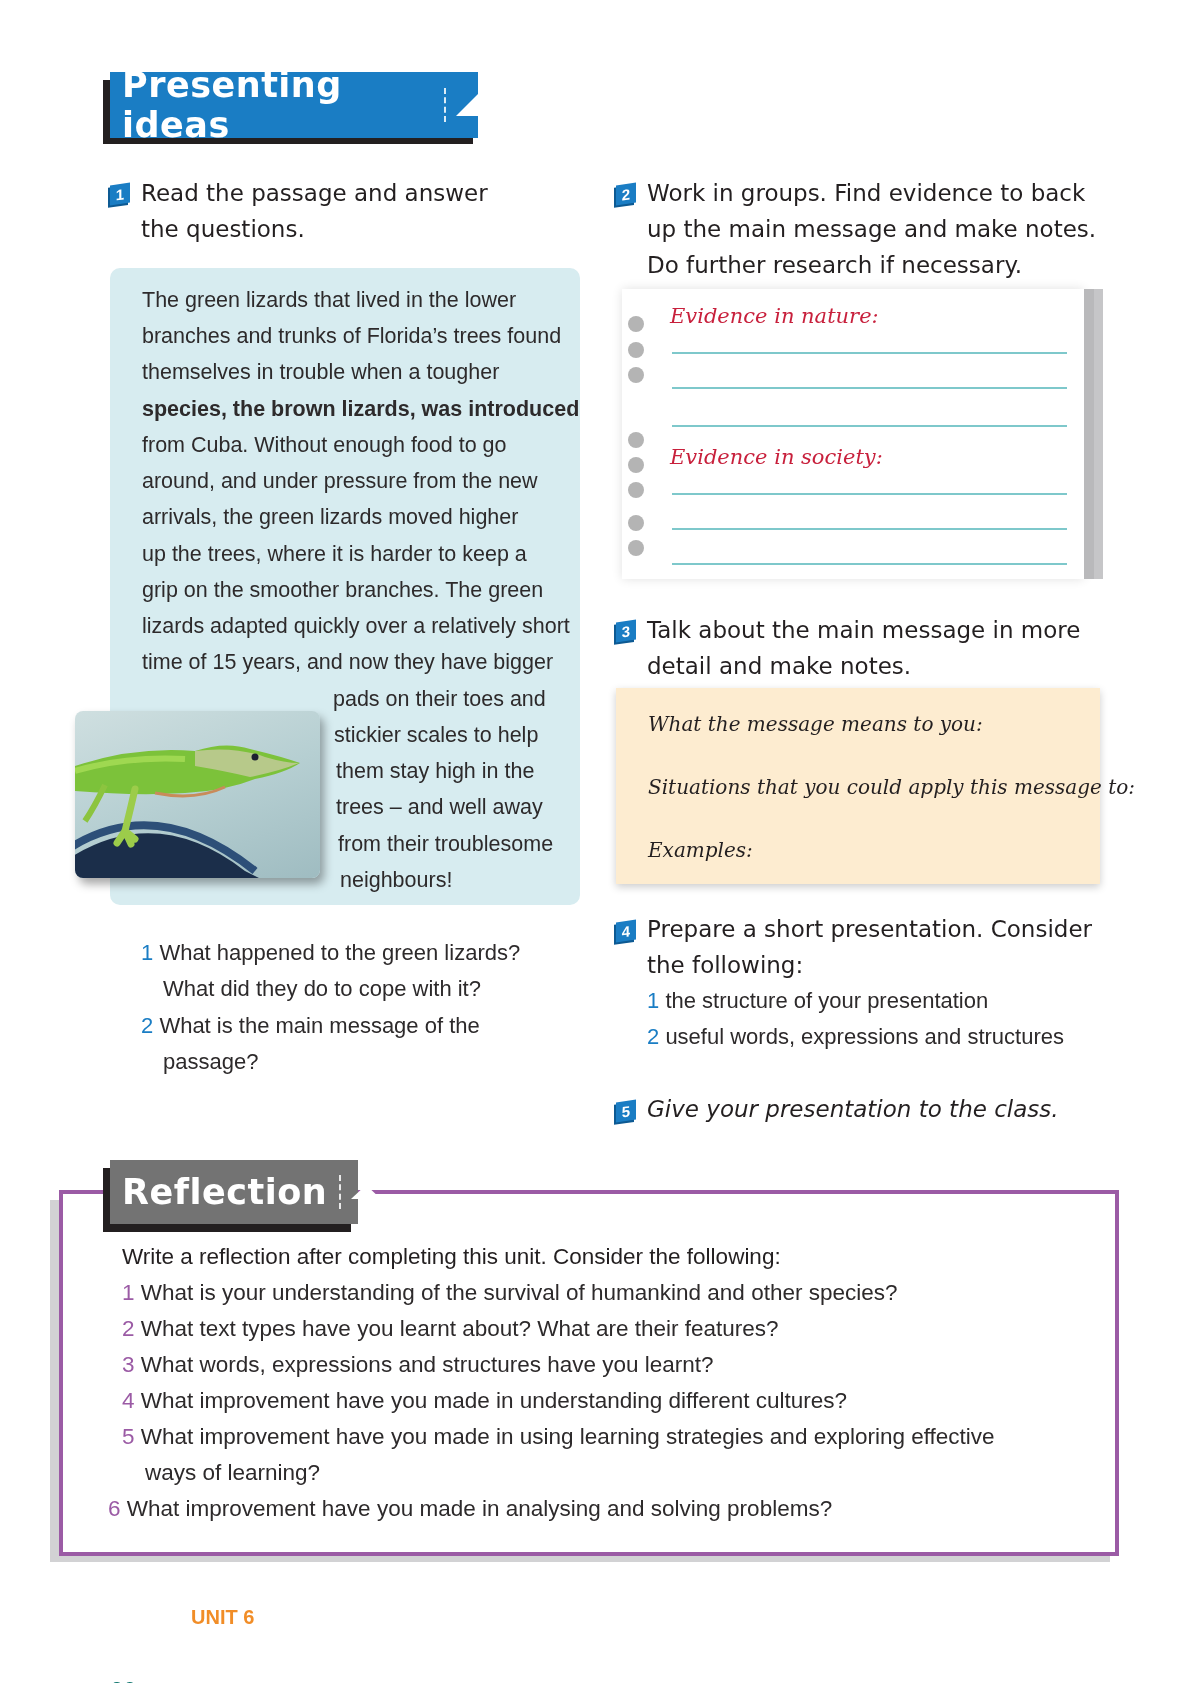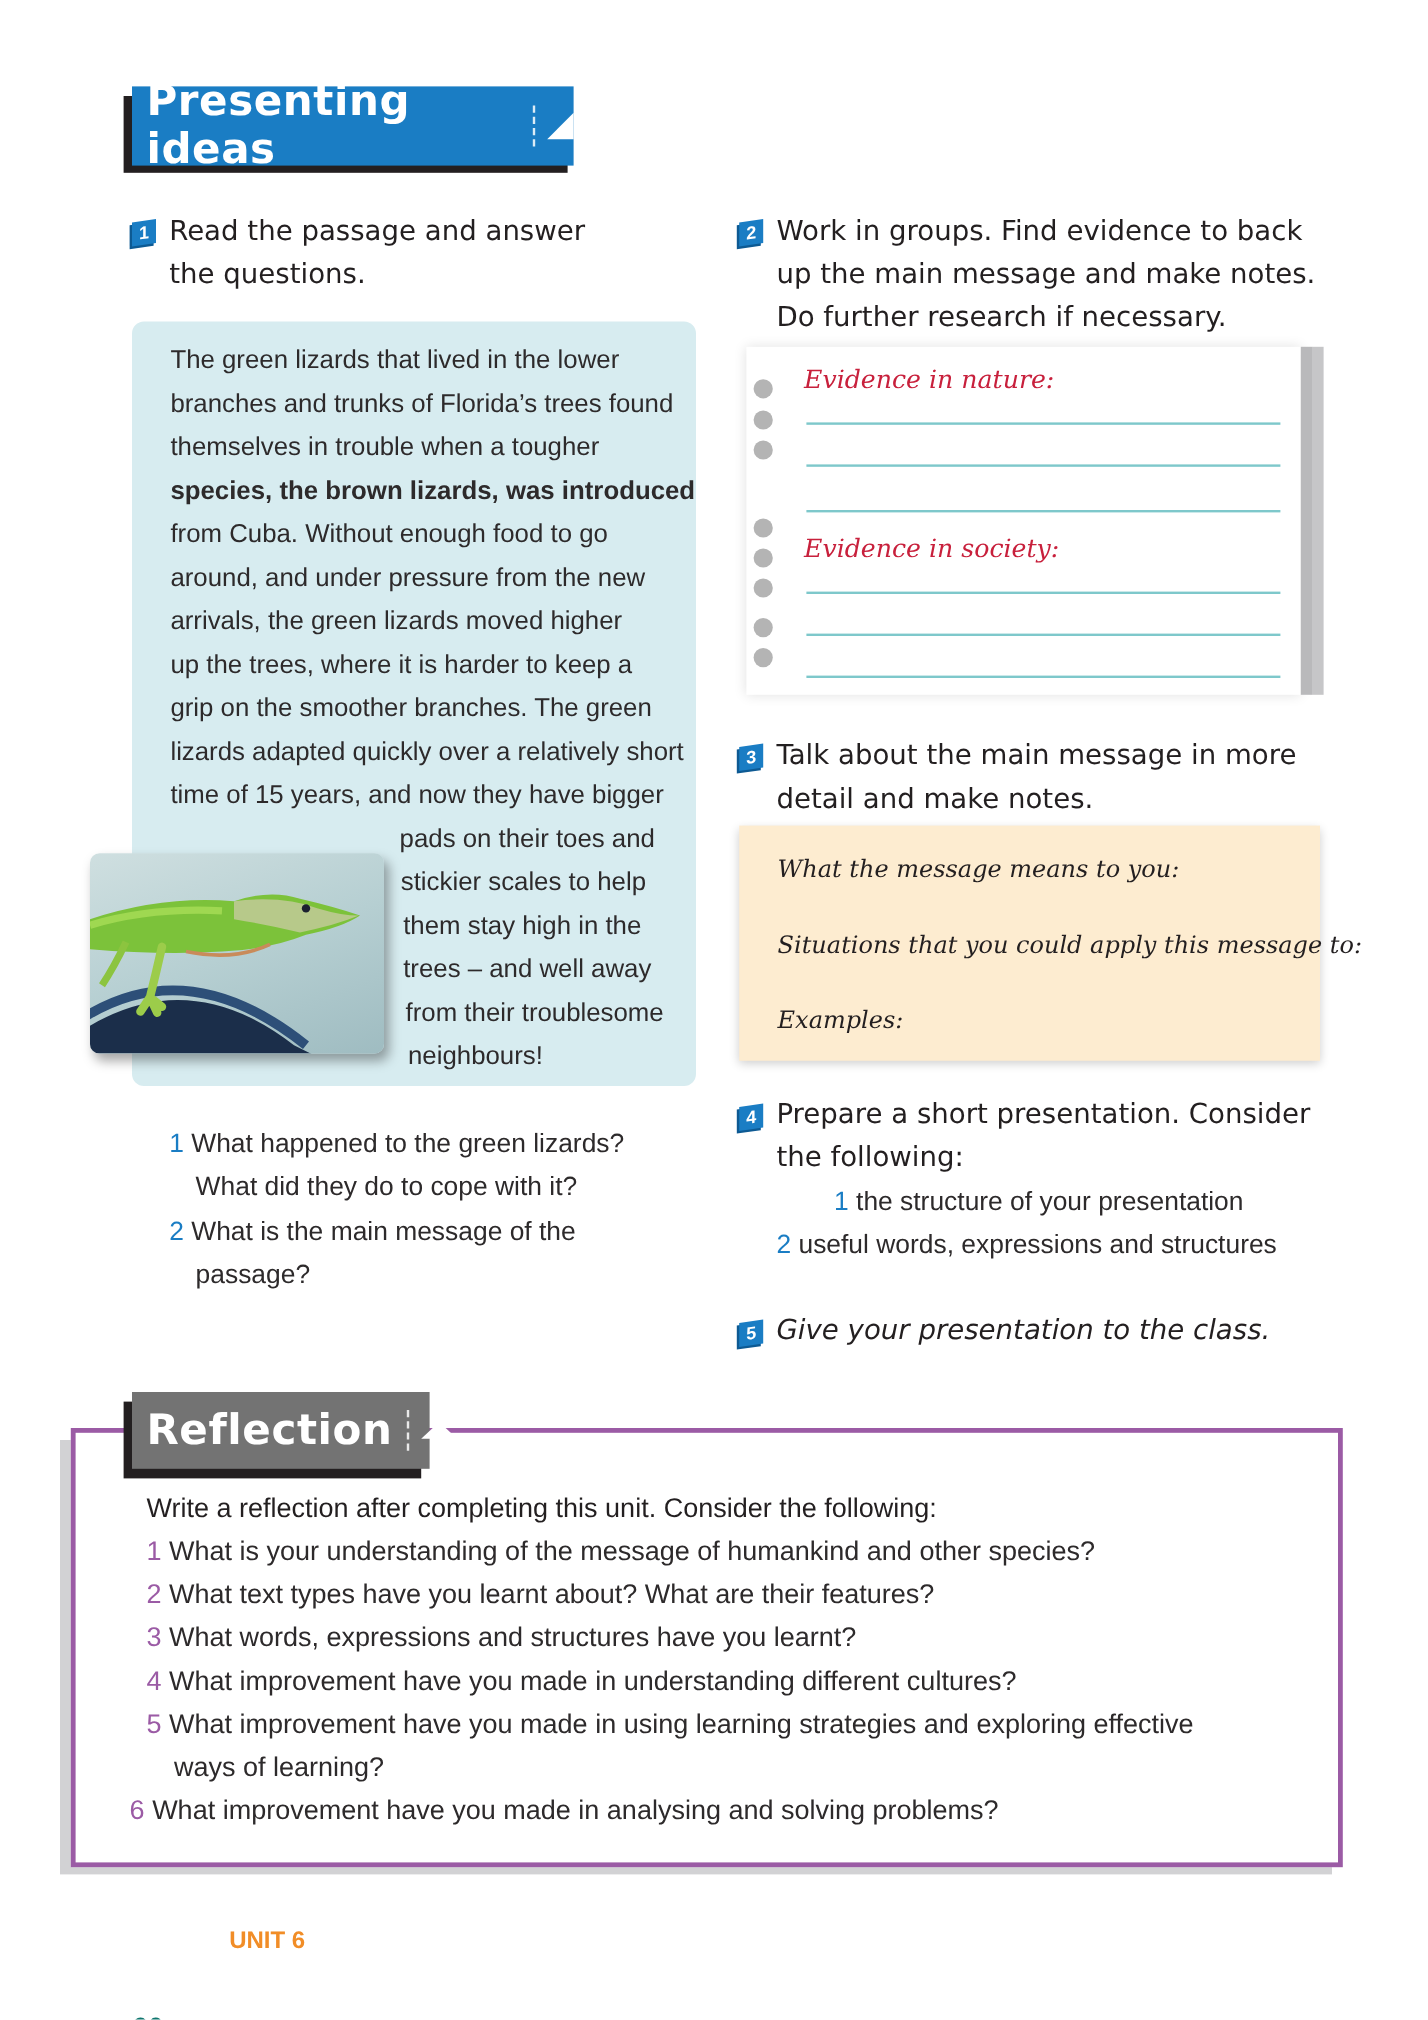--- a/index.html
+++ b/index.html
@@ -135,37 +135,37 @@
 <div class="yellow"></div>
 <div class="hand-black" style="left:648px;top:712px;">What the message means to you:</div>
 <div class="hand-black" style="left:648px;top:775px;">Situations that you could apply this message to:</div>
 <div class="hand-black" style="left:648px;top:838px;">Examples:</div>
 
 <div class="ex-num" style="left:616px;top:921px;">4</div>
 <div class="ex-text" style="left:647px;top:911px;">
   <div>Prepare a short presentation. Consider</div>
   <div>the following:</div>
 </div>
-<div class="qline" style="left:647px;top:983px;margin-left:48px;"><span class="qnum">1</span> <span>the structure of your presentation</span></div>
+<div class="qline" style="left:647px;top:983px;"><span class="qnum">1</span> <span>the structure of your presentation</span></div>
 <div class="qline" style="left:647px;top:1019px;"><span class="qnum">2</span> <span>useful words, expressions and structures</span></div>
 
 <div class="ex-num" style="left:616px;top:1101px;">5</div>
 <div class="ex-text" style="left:647px;top:1091px;font-style:italic;">Give your presentation to the class.</div>
 
 <div class="refl-shadow"></div>
 <div class="refl-box"></div>
 <div class="banner-shadow" style="left:103px;top:1168px;width:248px;height:64px;"></div>
 <div class="banner purple" style="left:110px;top:1160px;width:248px;height:64px;">
   <span>Reflection</span>
   <span class="sep"></span>
   <span class="tri-up"></span>
 </div>
 
 <div class="rline" style="left:122px;top:1239px;color:#231f20;">Write a reflection after completing this unit. Consider the following:</div>
-<div class="rline" style="left:122px;top:1275px;"><span class="rnum">1</span> <span>What is your understanding of the message of humankind and other species?</span></div>
+<div class="rline" style="left:122px;top:1275px;"><span class="rnum">1</span> <span>What is your understanding of the survival of humankind and other species?</span></div>
 <div class="rline" style="left:122px;top:1311px;"><span class="rnum">2</span> <span>What text types have you learnt about? What are their features?</span></div>
 <div class="rline" style="left:122px;top:1347px;"><span class="rnum">3</span> <span>What words, expressions and structures have you learnt?</span></div>
 <div class="rline" style="left:122px;top:1383px;"><span class="rnum">4</span> <span>What improvement have you made in understanding different cultures?</span></div>
 <div class="rline" style="left:122px;top:1419px;"><span class="rnum">5</span> <span>What improvement have you made in using learning strategies and exploring effective</span></div>
 <div class="rline" style="left:145px;top:1455px;">ways of learning?</div>
 <div class="rline" style="left:108px;top:1491px;"><span class="rnum">6</span> <span>What improvement have you made in analysing and solving problems?</span></div>
 
 <div class="footer-page">96</div>
 <div class="footer-unit">UNIT 6</div>
 

